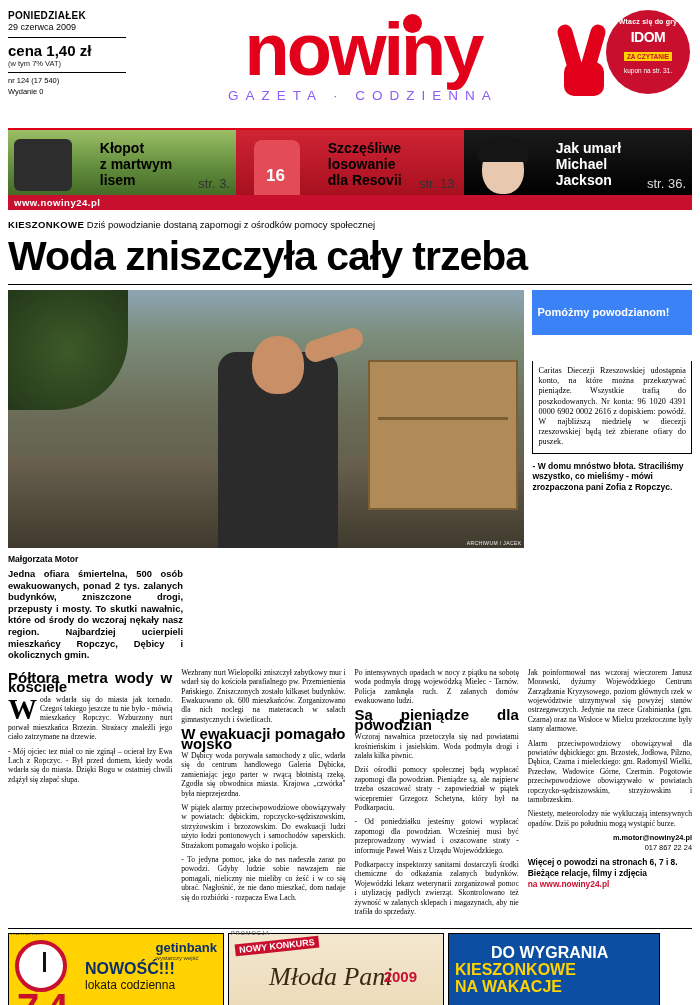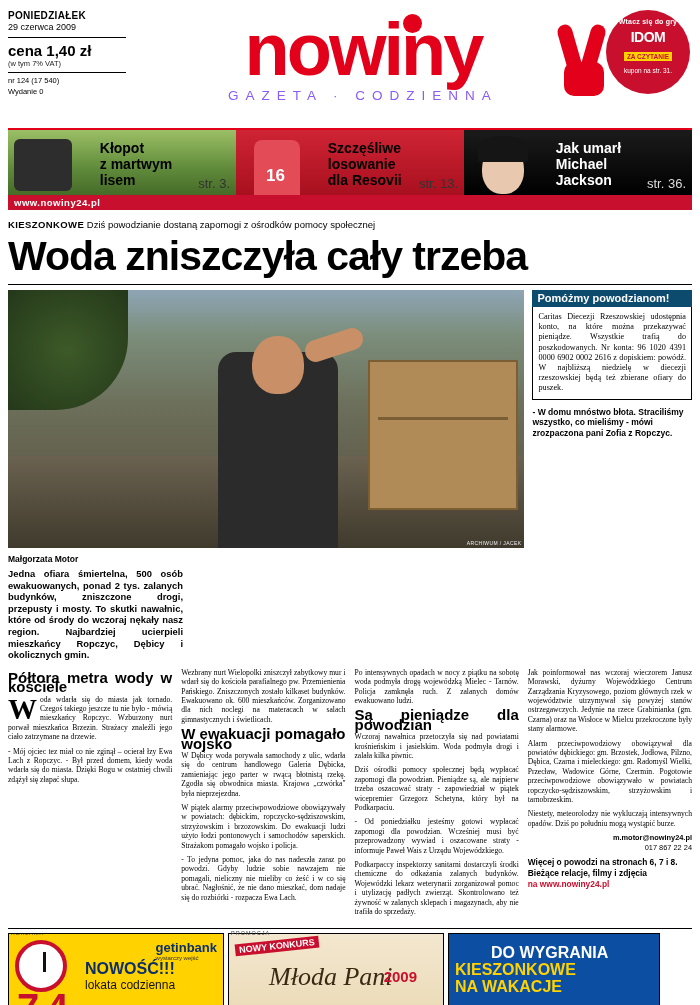--- a/index.html
+++ b/index.html
@@ -86,23 +86,23 @@
   .mp-head { position:absolute; left:244px; top:46px; width:52px; height:58px; background:#c98f66; border-radius:48% 48% 45% 45%;}
   .mp-arm { position:absolute; left:296px; top:44px; width:60px; height:22px; background:#c98f66; border-radius:12px; transform:rotate(-18deg);}
   .mp-furn { position:absolute; right:6px; top:70px; width:150px; height:150px; background:#b08a57; border:2px solid #7c5e34;}
   .mp-furn::after{ content:""; position:absolute; left:8px; top:55px; right:8px; height:3px; background:#7c5e34;}
   .mp-debris { position:absolute; left:0; bottom:0; width:100%; height:92px;
       background:linear-gradient(#6b6250,#3f3a2d); }
   .mp-credit { position:absolute; right:3px; bottom:2px; color:#eee; font-family:"Liberation Sans", sans-serif;
       font-size:5px; letter-spacing:.4px;}
 
   .sidebar { width:160px; margin-left:8px; }
-  .sb-head { background:#0c4a6e; color:#fff; font-family:"Liberation Sans", sans-serif; font-weight:bold;
-             font-size:11px; padding:2px 5px; line-height:13px;}
-  .sb-body { border:1px solid #000; border-top:0; padding:5px; font-size:8.2px; line-height:10.2px; text-align:justify; }
+  .sb-head { background:#3b82f6; color:#fff; font-family:"Liberation Sans", sans-serif; font-weight:bold;
+             font-size:11px; padding:16px 5px; line-height:13px;}
+  .sb-body { border:1px solid #000; border-top:0; padding:5px; font-size:8.2px; line-height:10.2px; text-align:justify;margin-top:26px; }
   .sb-note { margin-top:7px; font-family:"Liberation Sans", sans-serif; font-size:8.5px; font-weight:bold; line-height:10.5px;}
 
   
   .byline { font-family:"Liberation Sans", sans-serif; font-weight:bold; font-size:8.5px; margin-top:6px;}
   .lead { font-family:"Liberation Sans", sans-serif; font-weight:bold; font-size:9.4px; line-height:11.6px;
           margin-top:4px; text-align:justify; width:175px;}
   .cols { display:flex; gap:9px; margin-top:7px; }
   .col { width:166px; font-size:7.6px; line-height:9.4px; text-align:justify; }
   .col p { margin:0 0 5px 0; }
   .col h4 { font-family:"Liberation Sans", sans-serif; font-size:15px; margin:5px 0 3px 0; }

